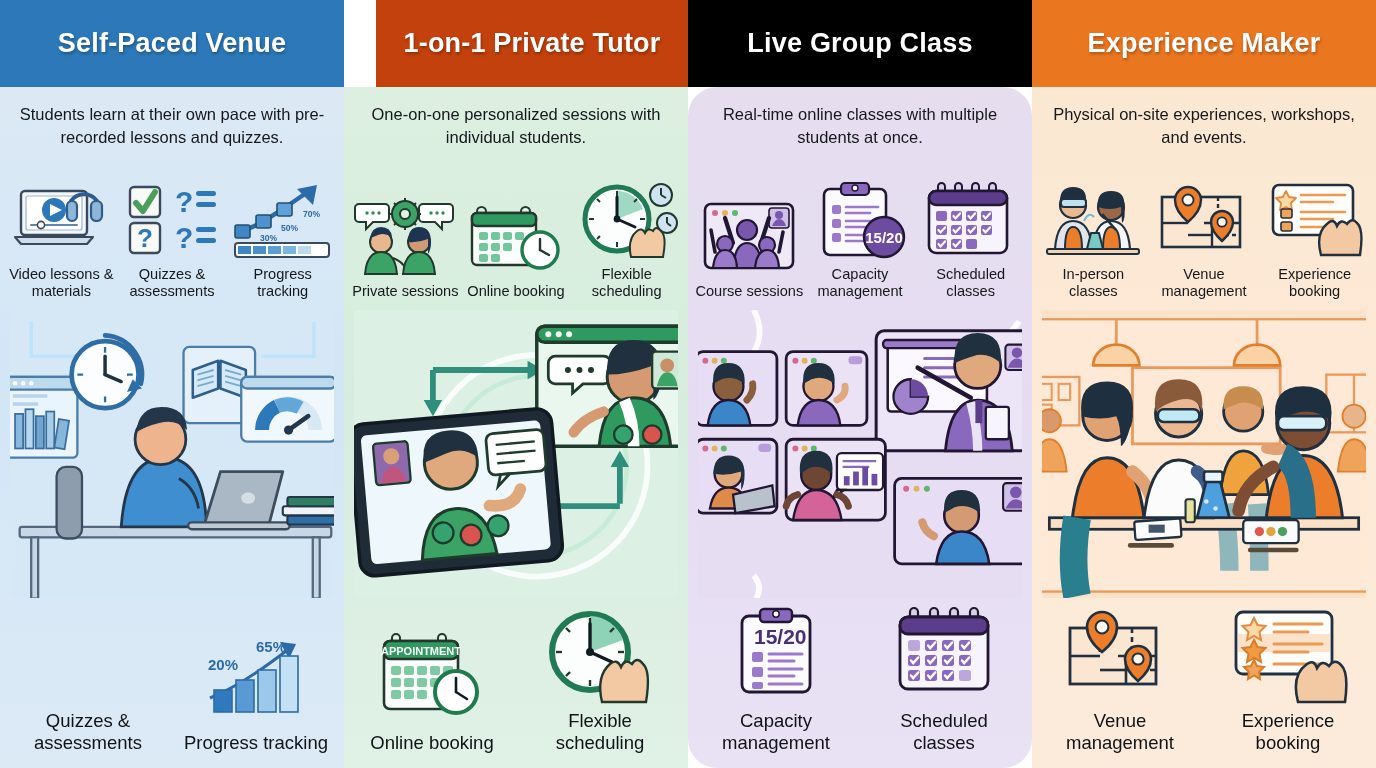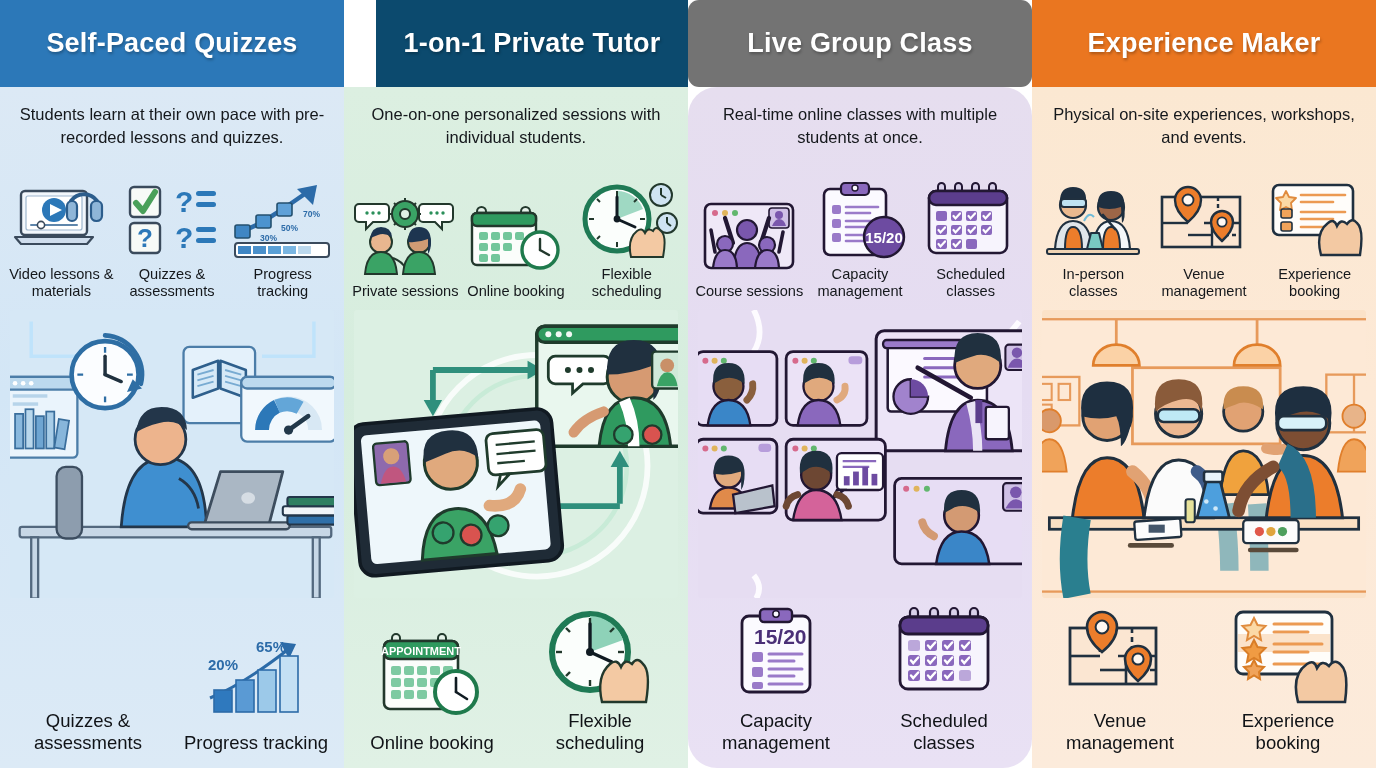--- a/index.html
+++ b/index.html
@@ -56,34 +56,34 @@
   .bottom-cell { width: 150px; display: flex; flex-direction: column; align-items: center; }
   .bottom-art { height: 100px; width: 124px; display:flex; align-items:center; justify-content:center; }
   .bottom-cap {
     margin-top: 6px; text-align: center; font-size: 18.5px; line-height: 1.18;
     color: #101317;
   }
 
   
   .c1 .col-head { background:#2c78b8; }
   .c1 .col-body { background: linear-gradient(180deg,#dce9f5 0%, #d3e6f6 45%, #dceaf6 100%); }
-  .c2 .col-head { background:#0c4a6e;margin-left:32px; }
+  .c2 .col-head { background:#c2410c;margin-left:32px; }
   .c2 .col-body { background: linear-gradient(180deg,#dcefe1 0%, #d6edde 45%, #e0f1e5 100%); }
-  .c3 .col-head { background:#737373;border-radius:11px; }
+  .c3 .col-head { background:#000000; }
   .c3 .col-body { background: linear-gradient(180deg,#e6deef 0%, #e5dcf2 45%, #e9e1f4 100%); border-radius: 29px; }
   .c4 .col-head { background:#ea7620; }
   .c4 .col-body { background: linear-gradient(180deg,#fbe8d2 0%, #fde9d6 45%, #fcebdb 100%); }
 </style>
 </head>
 <body>
 
 <div class="board">
 
   <div class="col c1">
-    <div class="col-head">Self-Paced Quizzes</div>
+    <div class="col-head">Self-Paced Venue</div>
     <div class="col-body">
       <div class="col-desc">Students learn at their own pace with pre-recorded lessons and quizzes.</div>
 
       <div class="icon-row">
         <div class="icon-cell">
           <div class="icon-art">
             <svg viewBox="0 0 104 80">
               <rect x="12" y="12" width="66" height="44" rx="4" fill="#f2f7fc" stroke="#3a4a5c" stroke-width="2.4"></rect>
               <rect x="17" y="17" width="56" height="34" rx="2" fill="#fff" stroke="#9db6cd" stroke-width="1.2"></rect>
               <circle cx="45" cy="31" r="12" fill="#2c78b8"></circle>

